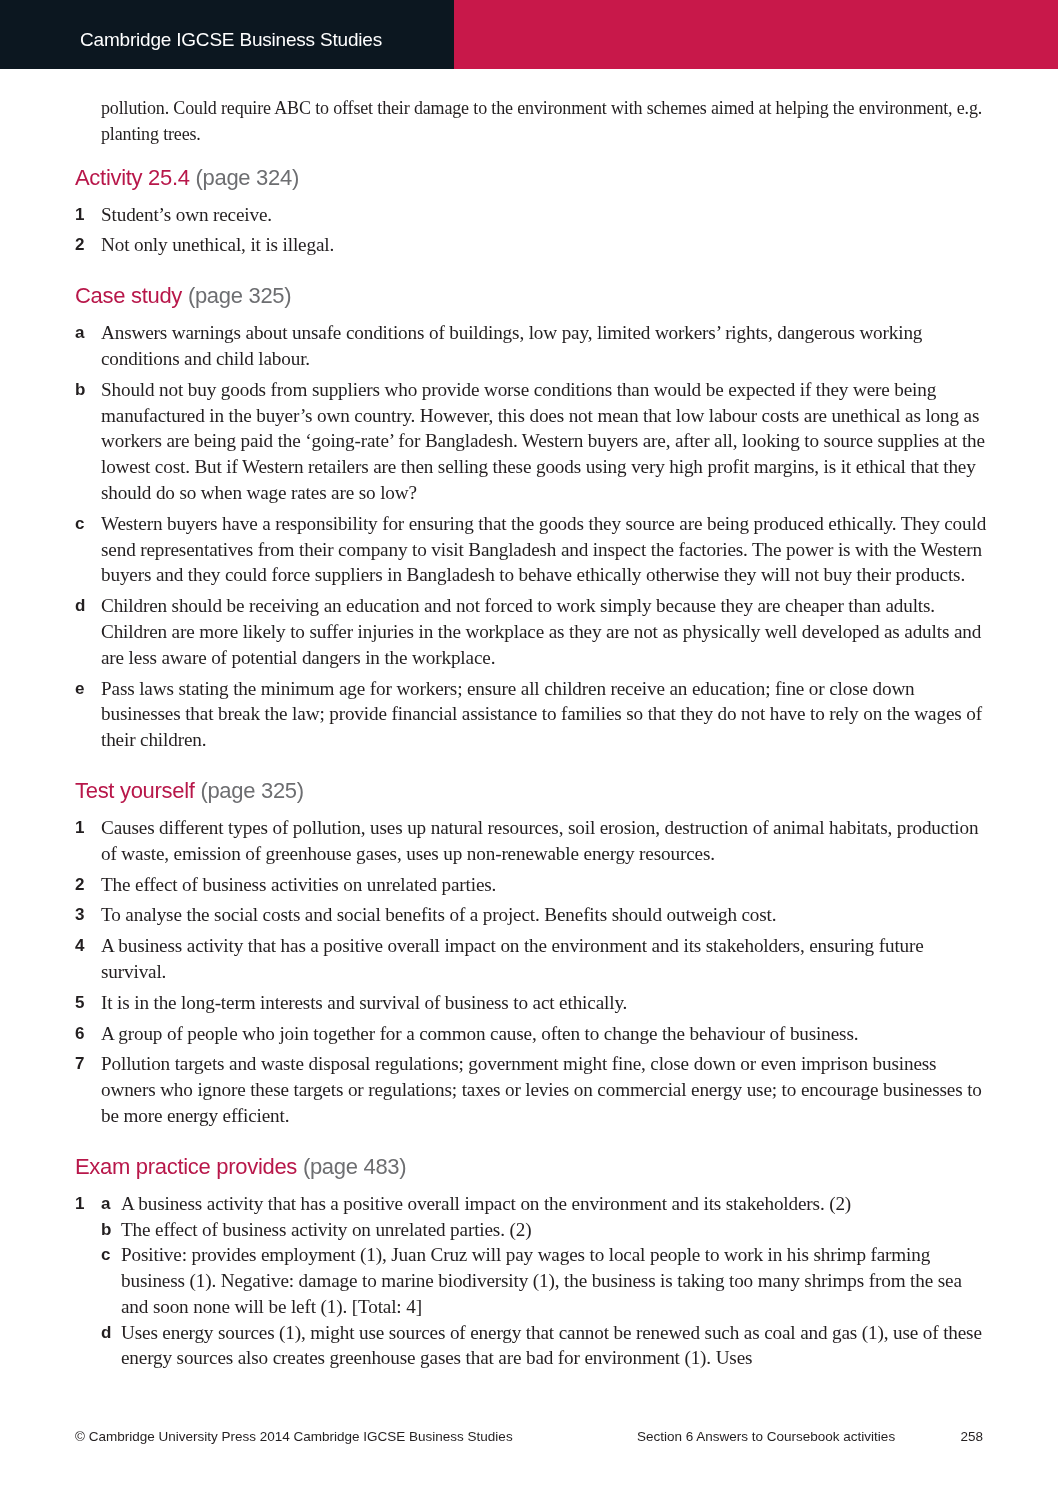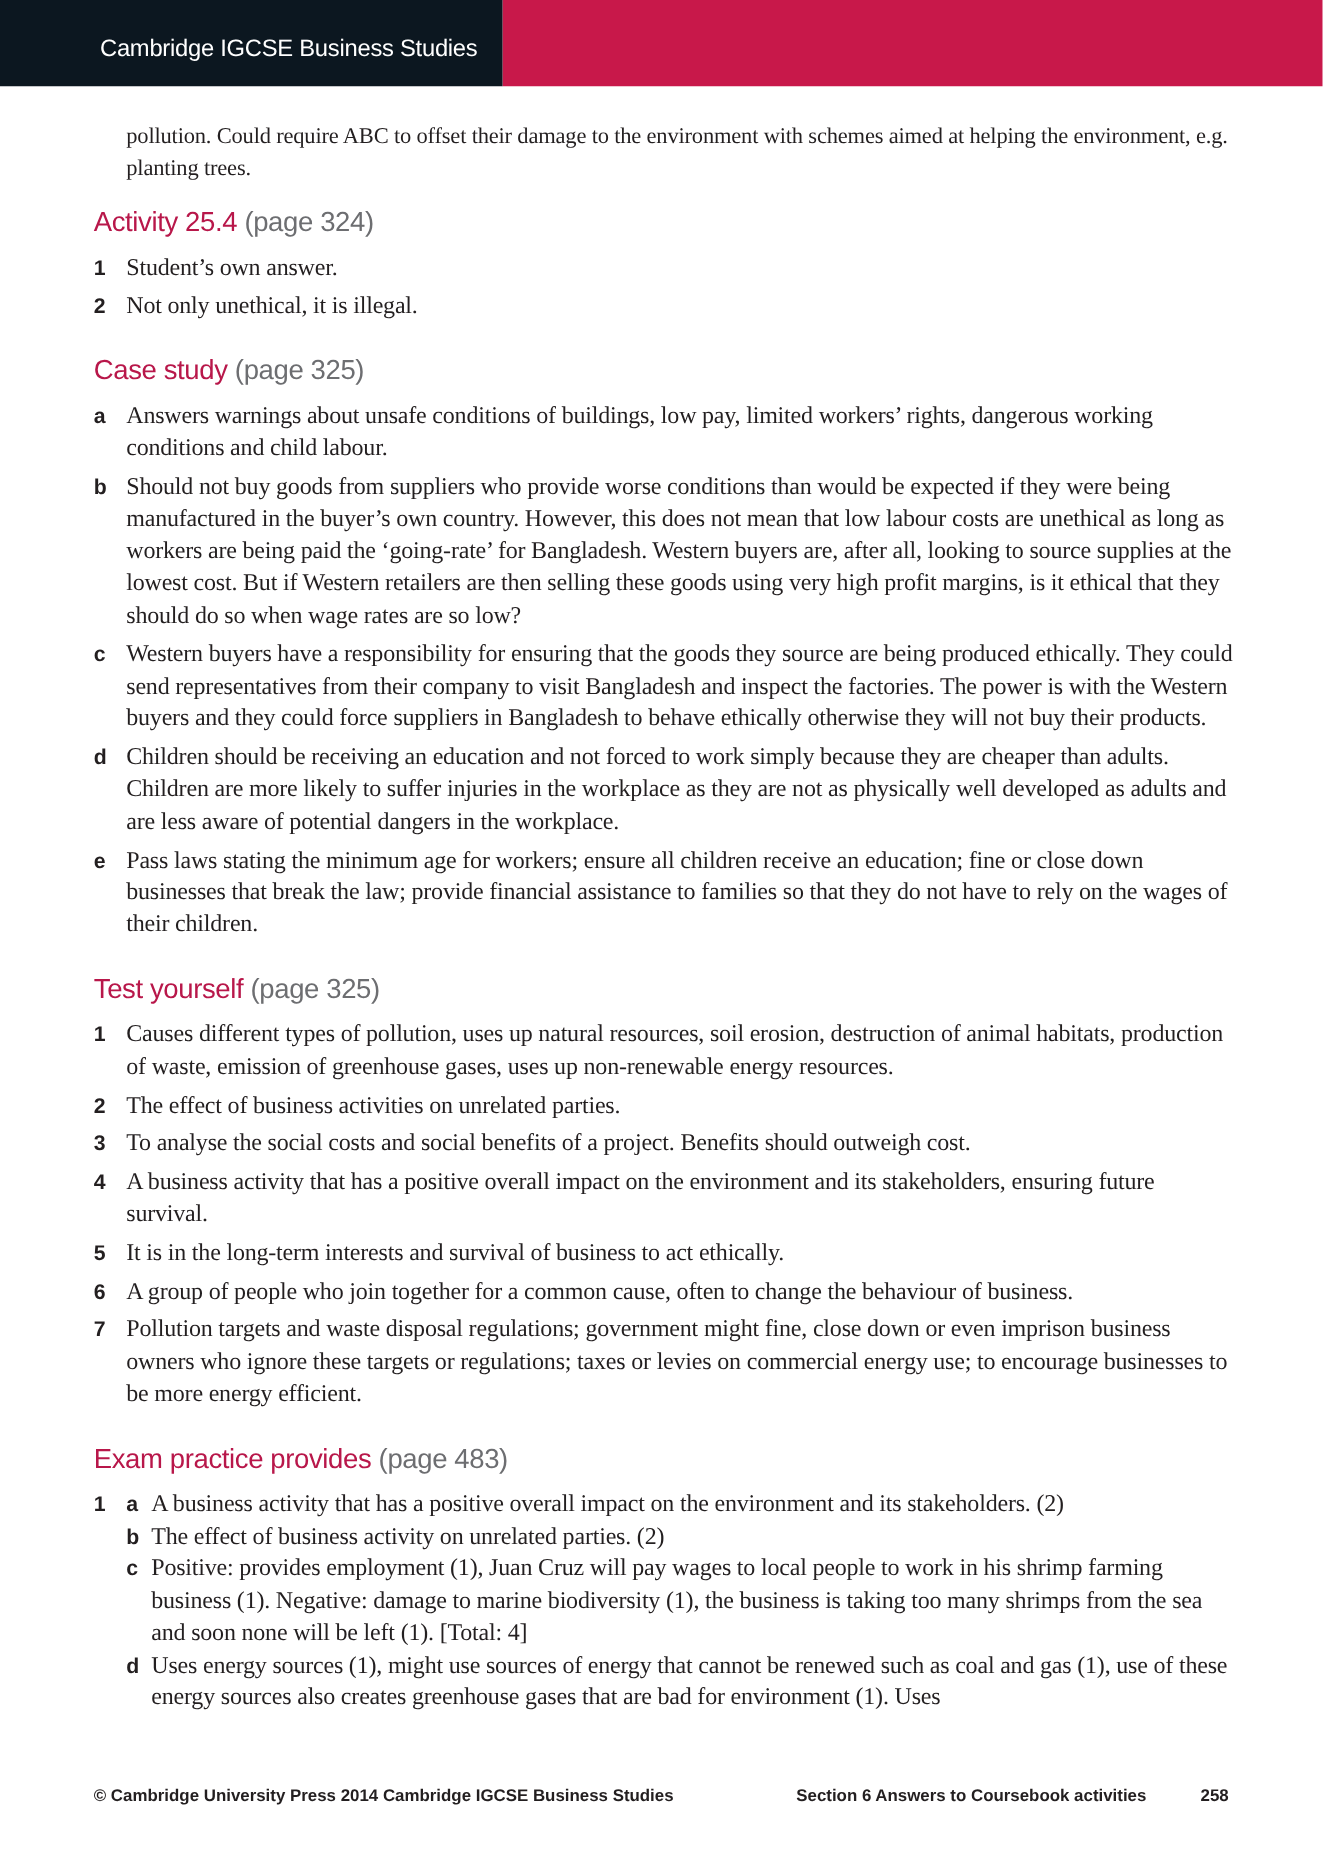--- a/index.html
+++ b/index.html
@@ -1,40 +1,40 @@
 <!DOCTYPE html>
 <html><head>
 <meta charset="utf-8">
 <style>
   html, body { margin: 0; padding: 0; background: #ffffff; }
   body { width: 1058px; height: 1497px; position: relative; overflow: hidden;
          font-family: "Liberation Serif", "DejaVu Serif", serif; color: #231f20; }
   .header { position: absolute; left: 0; top: 0; width: 1058px; height: 69px; display: flex; }
-  .header-dark { width: 402px; height: 69px; background: #0c1720; position: relative; }
+  .header-dark { width: 454px; height: 69px; background: #0c1720; position: relative; }
   .header-red { flex: 1; height: 69px; background: #c8184a; }
   .header-title { position: absolute; left: 80px; top: 29px; color: #ffffff;
                   font-family: "Liberation Sans", "DejaVu Sans", sans-serif; font-size: 19px;
                   letter-spacing: -0.2px; white-space: nowrap; }
   .content { position: absolute; left: 75px; top: 96px; width: 912px; }
   .para { font-size: 18px; line-height: 25.8px; margin: 0 0 0 26px; letter-spacing: -0.15px; }
   h2 { font-family: "Liberation Sans", "DejaVu Sans", sans-serif; font-weight: normal;
        font-size: 22px; margin: 24px 0 10px 0; line-height: 28px; letter-spacing: -0.3px; }
   h2 .h-main { color: #b8174a; }
   h2 .h-ref { color: #6d6e71; }
   ol.items { list-style: none; margin: 0; padding: 0; }
   ol.items > li { display: flex; margin-bottom: 5px; font-size: 19.2px; line-height: 25.8px; letter-spacing: -0.15px; }
   .marker { width: 26px; flex: none; font-family: "Liberation Sans", "DejaVu Sans", sans-serif;
             font-weight: bold; font-size: 17px; line-height: 25.8px; }
   .item-text { flex: 1; }
   .sub-list { list-style: none; margin: 0; padding: 0; flex: 1; }
   .sub-list > li { display: flex; margin-bottom: 0; }
   .sub-marker { width: 20px; flex: none; font-family: "Liberation Sans", "DejaVu Sans", sans-serif;
                 font-weight: bold; font-size: 17px; line-height: 25.8px; }
   .footer { position: absolute; top: 1429px; left: 75px; width: 908px; height: 20px;
-            font-family: "Liberation Sans", "DejaVu Sans", sans-serif; font-size: 13.5px; color: #231f20; font-weight: bold; }
+            font-family: "Liberation Sans", "DejaVu Sans", sans-serif; font-size: 13.5px; color: #231f20; }
   .footer .f-left { position: absolute; left: 0; top: 0; white-space: nowrap; }
   .footer .f-section { position: absolute; left: 562px; top: 0; white-space: nowrap; }
   .footer .f-page { position: absolute; right: 0; top: 0; white-space: nowrap; }
 </style>
 </head>
 <body>
 
 <div class="header">
   <div class="header-dark">
     <span class="header-title">Cambridge IGCSE Business Studies</span>
@@ -46,21 +46,21 @@
   <p class="para">pollution. Could require ABC to offset their damage to the environment with schemes aimed at helping the environment, e.g. planting trees.</p>
 
   <section>
     <h2 style="margin-top:16px;">
       <span class="h-main">Activity 25.4</span>
       <span class="h-ref">(page 324)</span>
     </h2>
     <ol class="items">
       <li>
           <span class="marker">1</span>
-          <span class="item-text">Student’s own answer.</span>
+          <span class="item-text">Student’s own receive.</span>
         </li>
       <li>
           <span class="marker">2</span>
           <span class="item-text">Not only unethical, it is illegal.</span>
         </li>
     </ol>
   </section>
 
   <section>
     <h2>

